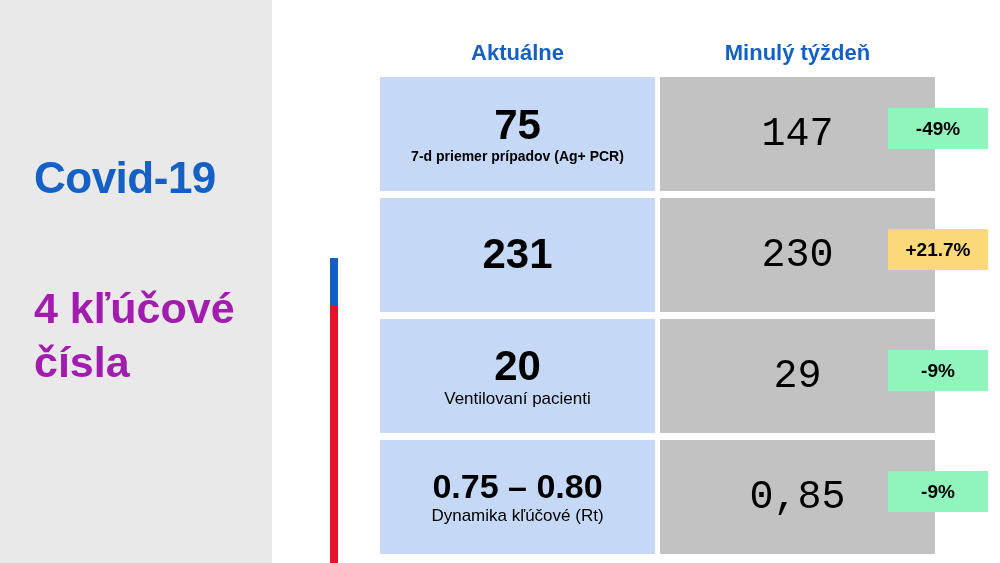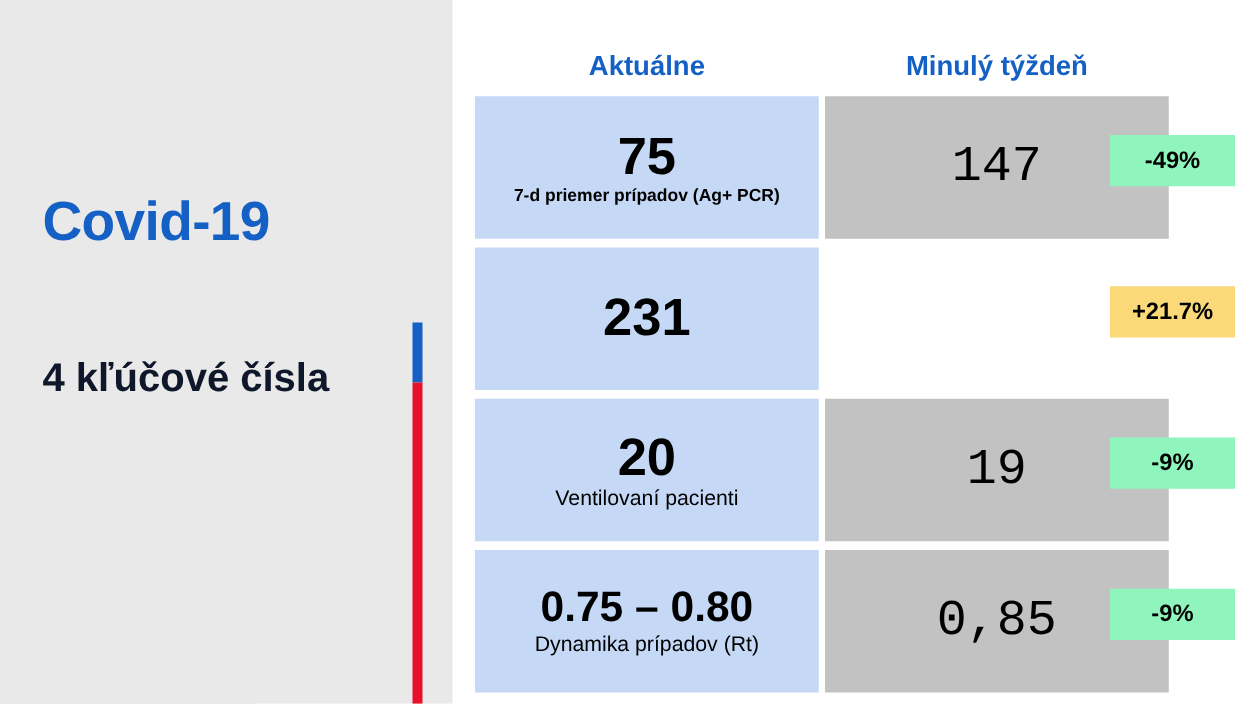--- a/index.html
+++ b/index.html
@@ -18,21 +18,21 @@
     width: 1000px;
     height: 563px;
     background: #ffffff;
   }
 
   
   .left-panel {
     position: absolute;
     left: 0;
     top: 0;
-    width: 362px;
+    width: 272px;
     height: 563px;
     background: #e9e9e9;
   }
   .title-block {
     position: absolute;
     left: 34px;
     top: 155px;
     width: 280px;
   }
   .main-title {
@@ -40,23 +40,23 @@
     font-weight: bold;
     color: #1560c4;
     line-height: 1.05;
     letter-spacing: -0.5px;
   }
   .sub-title {
     position: absolute;
     left: 34px;
     top: 282px;
     width: 270px;
-    font-size: 32px;
-    font-weight: bold;
-    color: #0f172a;
+    font-size: 43px;
+    font-weight: bold;
+    color: #a21caf;
     line-height: 1.25;
   }
 
   
   .accent-blue {
     position: absolute;
     left: 330px;
     top: 258px;
     width: 8px;
     height: 48px;
@@ -219,38 +219,41 @@
         <div class="cell-prev">
           <div class="big">147</div>
         </div>
         <div class="badge green">-49%</div>
       </div>
 
       <div class="row">
         <div class="cell-current">
           <div class="big">231</div>
         </div>
+        <div class="cell-prev">
+          <div class="big">230</div>
+        </div>
         <div class="badge amber">+21.7%</div>
       </div>
 
       <div class="row">
         <div class="cell-current">
           <div class="big">20</div>
           <div class="label">Ventilovaní pacienti</div>
         </div>
         <div class="cell-prev">
-          <div class="big">19</div>
+          <div class="big">29</div>
         </div>
         <div class="badge green">-9%</div>
       </div>
 
       <div class="row">
         <div class="cell-current">
           <div class="big small-big">0.75 – 0.80</div>
-          <div class="label">Dynamika prípadov (Rt)</div>
+          <div class="label">Dynamika kľúčové (Rt)</div>
         </div>
         <div class="cell-prev">
           <div class="big">0,85</div>
         </div>
         <div class="badge green">-9%</div>
       </div>
 
     </div>
   </div>
 </div>

